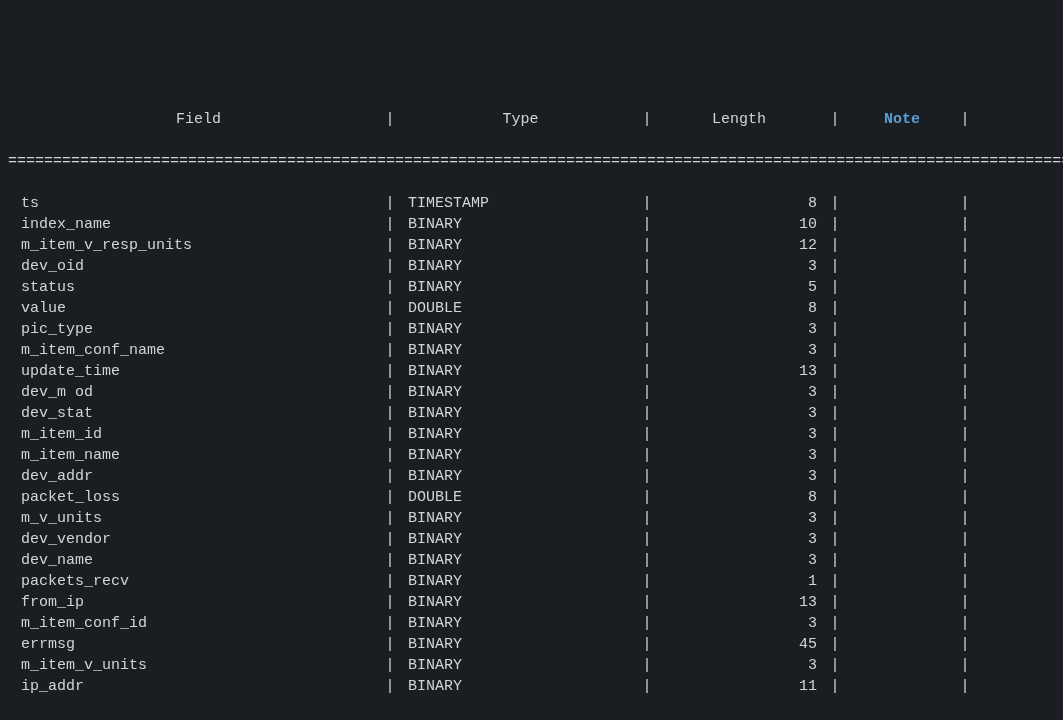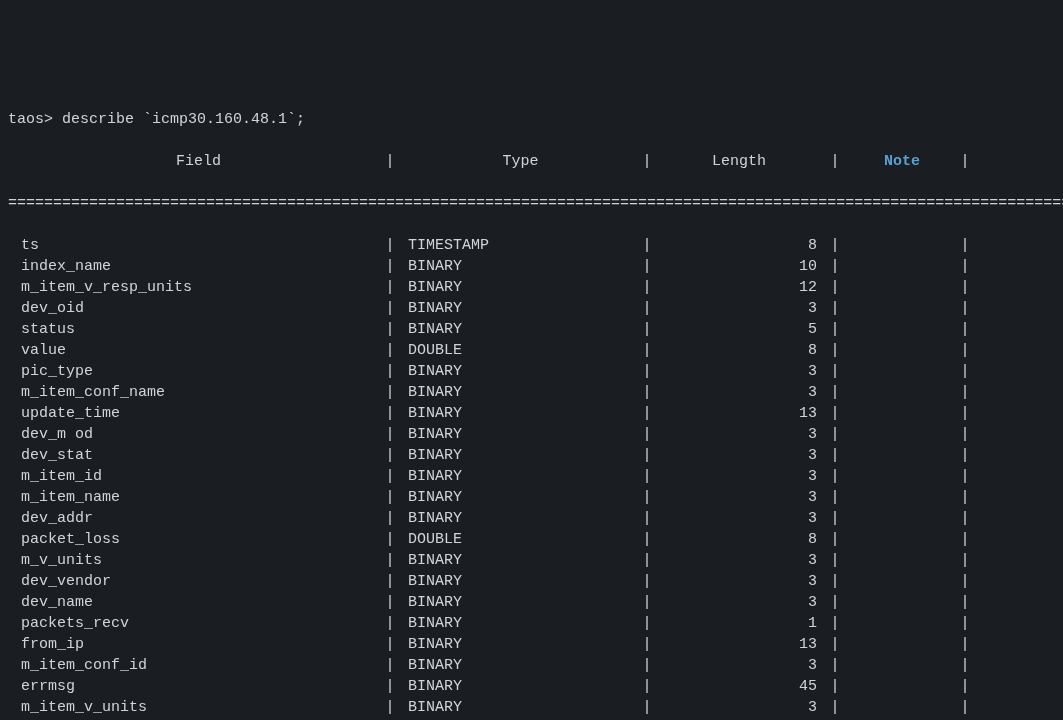--- a/index.html
+++ b/index.html
@@ -60,21 +60,20 @@
       width: 10px;
       text-align: center;
     }
   </style>
 </head>
 <body>
 
 
 
 <div class="terminal">
-<div class="prompt-line">taos&gt; describe `icmp30.160.48.1`;</div>
 <div class="header-row"><span class="col-field" style="text-align:center"><span>Field</span></span><span class="pipe">|</span><span class="col-type" style="text-align:center"><span>Type</span></span><span class="pipe">|</span><span class="col-length" style="text-align:center"><span>Length</span></span><span class="pipe">|</span><span class="col-note header-note" style="text-align:center"><span>Note</span></span><span class="pipe">|</span></div>
 <div class="divider">========================================================================================================================</div>
 <div id="rows-container"><div class="data-row"><span class="col-field"> ts</span><span class="pipe">|</span><span class="col-type"> TIMESTAMP</span><span class="pipe">|</span><span class="col-length">8 </span><span class="pipe">|</span><span class="col-note"></span><span class="pipe">|</span></div><div class="data-row"><span class="col-field"> index_name</span><span class="pipe">|</span><span class="col-type"> BINARY</span><span class="pipe">|</span><span class="col-length">10 </span><span class="pipe">|</span><span class="col-note"></span><span class="pipe">|</span></div><div class="data-row"><span class="col-field"> m_item_v_resp_units</span><span class="pipe">|</span><span class="col-type"> BINARY</span><span class="pipe">|</span><span class="col-length">12 </span><span class="pipe">|</span><span class="col-note"></span><span class="pipe">|</span></div><div class="data-row"><span class="col-field"> dev_oid</span><span class="pipe">|</span><span class="col-type"> BINARY</span><span class="pipe">|</span><span class="col-length">3 </span><span class="pipe">|</span><span class="col-note"></span><span class="pipe">|</span></div><div class="data-row"><span class="col-field"> status</span><span class="pipe">|</span><span class="col-type"> BINARY</span><span class="pipe">|</span><span class="col-length">5 </span><span class="pipe">|</span><span class="col-note"></span><span class="pipe">|</span></div><div class="data-row"><span class="col-field"> value</span><span class="pipe">|</span><span class="col-type"> DOUBLE</span><span class="pipe">|</span><span class="col-length">8 </span><span class="pipe">|</span><span class="col-note"></span><span class="pipe">|</span></div><div class="data-row"><span class="col-field"> pic_type</span><span class="pipe">|</span><span class="col-type"> BINARY</span><span class="pipe">|</span><span class="col-length">3 </span><span class="pipe">|</span><span class="col-note"></span><span class="pipe">|</span></div><div class="data-row"><span class="col-field"> m_item_conf_name</span><span class="pipe">|</span><span class="col-type"> BINARY</span><span class="pipe">|</span><span class="col-length">3 </span><span class="pipe">|</span><span class="col-note"></span><span class="pipe">|</span></div><div class="data-row"><span class="col-field"> update_time</span><span class="pipe">|</span><span class="col-type"> BINARY</span><span class="pipe">|</span><span class="col-length">13 </span><span class="pipe">|</span><span class="col-note"></span><span class="pipe">|</span></div><div class="data-row"><span class="col-field"> dev_m od</span><span class="pipe">|</span><span class="col-type"> BINARY</span><span class="pipe">|</span><span class="col-length">3 </span><span class="pipe">|</span><span class="col-note"></span><span class="pipe">|</span></div><div class="data-row"><span class="col-field"> dev_stat</span><span class="pipe">|</span><span class="col-type"> BINARY</span><span class="pipe">|</span><span class="col-length">3 </span><span class="pipe">|</span><span class="col-note"></span><span class="pipe">|</span></div><div class="data-row"><span class="col-field"> m_item_id</span><span class="pipe">|</span><span class="col-type"> BINARY</span><span class="pipe">|</span><span class="col-length">3 </span><span class="pipe">|</span><span class="col-note"></span><span class="pipe">|</span></div><div class="data-row"><span class="col-field"> m_item_name</span><span class="pipe">|</span><span class="col-type"> BINARY</span><span class="pipe">|</span><span class="col-length">3 </span><span class="pipe">|</span><span class="col-note"></span><span class="pipe">|</span></div><div class="data-row"><span class="col-field"> dev_addr</span><span class="pipe">|</span><span class="col-type"> BINARY</span><span class="pipe">|</span><span class="col-length">3 </span><span class="pipe">|</span><span class="col-note"></span><span class="pipe">|</span></div><div class="data-row"><span class="col-field"> packet_loss</span><span class="pipe">|</span><span class="col-type"> DOUBLE</span><span class="pipe">|</span><span class="col-length">8 </span><span class="pipe">|</span><span class="col-note"></span><span class="pipe">|</span></div><div class="data-row"><span class="col-field"> m_v_units</span><span class="pipe">|</span><span class="col-type"> BINARY</span><span class="pipe">|</span><span class="col-length">3 </span><span class="pipe">|</span><span class="col-note"></span><span class="pipe">|</span></div><div class="data-row"><span class="col-field"> dev_vendor</span><span class="pipe">|</span><span class="col-type"> BINARY</span><span class="pipe">|</span><span class="col-length">3 </span><span class="pipe">|</span><span class="col-note"></span><span class="pipe">|</span></div><div class="data-row"><span class="col-field"> dev_name</span><span class="pipe">|</span><span class="col-type"> BINARY</span><span class="pipe">|</span><span class="col-length">3 </span><span class="pipe">|</span><span class="col-note"></span><span class="pipe">|</span></div><div class="data-row"><span class="col-field"> packets_recv</span><span class="pipe">|</span><span class="col-type"> BINARY</span><span class="pipe">|</span><span class="col-length">1 </span><span class="pipe">|</span><span class="col-note"></span><span class="pipe">|</span></div><div class="data-row"><span class="col-field"> from_ip</span><span class="pipe">|</span><span class="col-type"> BINARY</span><span class="pipe">|</span><span class="col-length">13 </span><span class="pipe">|</span><span class="col-note"></span><span class="pipe">|</span></div><div class="data-row"><span class="col-field"> m_item_conf_id</span><span class="pipe">|</span><span class="col-type"> BINARY</span><span class="pipe">|</span><span class="col-length">3 </span><span class="pipe">|</span><span class="col-note"></span><span class="pipe">|</span></div><div class="data-row"><span class="col-field"> errmsg</span><span class="pipe">|</span><span class="col-type"> BINARY</span><span class="pipe">|</span><span class="col-length">45 </span><span class="pipe">|</span><span class="col-note"></span><span class="pipe">|</span></div><div class="data-row"><span class="col-field"> m_item_v_units</span><span class="pipe">|</span><span class="col-type"> BINARY</span><span class="pipe">|</span><span class="col-length">3 </span><span class="pipe">|</span><span class="col-note"></span><span class="pipe">|</span></div><div class="data-row"><span class="col-field"> ip_addr</span><span class="pipe">|</span><span class="col-type"> BINARY</span><span class="pipe">|</span><span class="col-length">11 </span><span class="pipe">|</span><span class="col-note"></span><span class="pipe">|</span></div></div>
 
 </div>
 
 
 
 
 </body></html>

